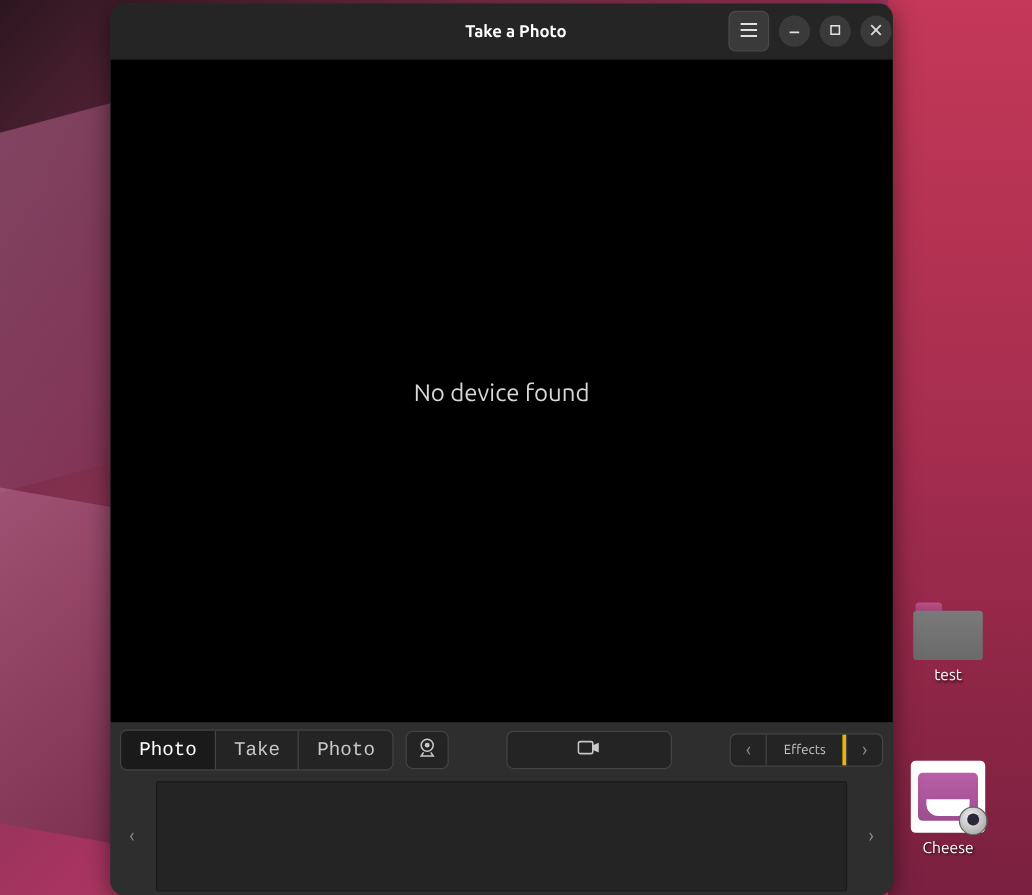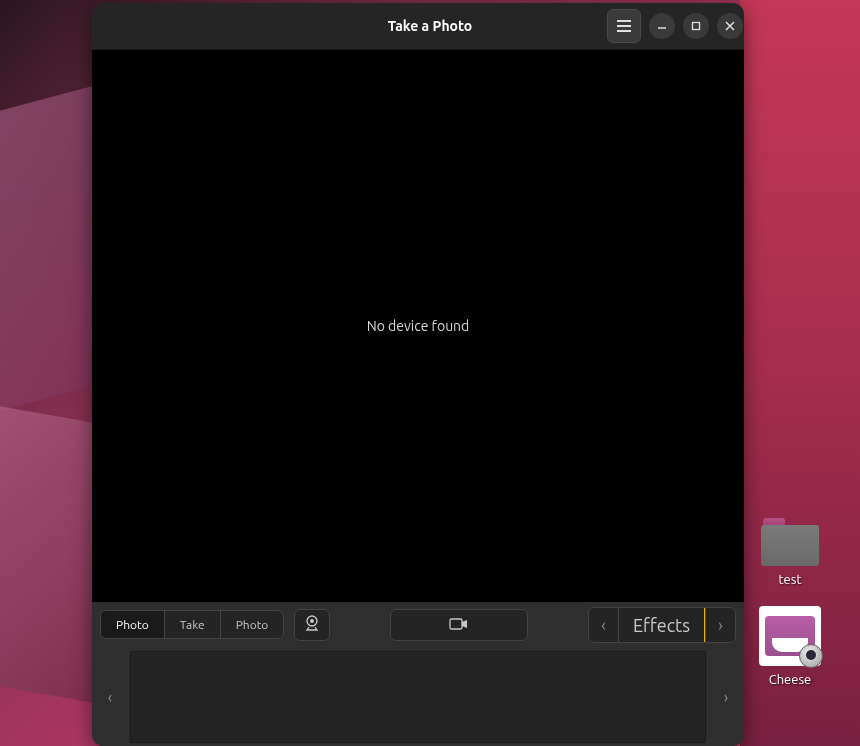--- a/index.html
+++ b/index.html
@@ -129,21 +129,21 @@
     .viewport {
       height: 552px;
       background: #000000;
       display: flex;
       align-items: center;
       justify-content: center;
     }
     
     .viewport-message {
       color: #d8d8d8;
-      font-size: 14px;
+      font-size: 20px;
     }
     
     .toolbar {
       height: 45px;
       background: #2e2e2e;
       display: flex;
       align-items: center;
       padding: 0 8px;
       gap: 10px;
     }
@@ -152,25 +152,26 @@
       display: flex;
       background: #242424;
       border-radius: 6px;
       border: 1px solid #444;
       overflow: hidden;
     }
     
     .mode-btn {
       padding: 7px 15px;
       color: #c8c8c8;
-      font-size: 12px;
+      font-size: 16px;
       cursor: pointer;
       background: transparent;
       border: none;
       border-right: 1px solid #444;
+      font-family: Liberation Mono, monospace;
     }
     .mode-btn:last-child {
       border-right: none;
     }
     .mode-btn.active {
       background: #1a1a1a;
       color: #ffffff;
     }
     
     .icon-btn {
@@ -219,23 +220,23 @@
       border-right: 1px solid #444;
     }
     .effects-nav:last-child {
       border-right: none;
       border-left: 1px solid #444;
     }
     
     .effects-label {
       padding: 7px 14px;
       color: #c8c8c8;
-      font-size: 18px;
-      cursor: pointer;
-      border-right: 1px solid #eab308;
+      font-size: 11px;
+      cursor: pointer;
+      border-right: 3px solid #eab308;
     }
     
     .thumbstrip {
       height: 99px;
       background: #2e2e2e;
       display: flex;
       align-items: center;
       padding: 0 8px;
       gap: 10px;
     }
@@ -266,25 +267,25 @@
       width: 80px;
       display: flex;
       flex-direction: column;
       align-items: center;
       gap: 6px;
       z-index: 2;
       cursor: pointer;
     }
     
     .desktop-icon.folder-icon {
-      top: 518px;
+      top: 502px;
     }
     
     .desktop-icon.app-icon {
-      top: 606px;
+      top: 634px;
     }
     
     .folder-shape {
       width: 58px;
       height: 48px;
       position: relative;
     }
     .folder-tab {
       position: absolute;
       top: 0;

